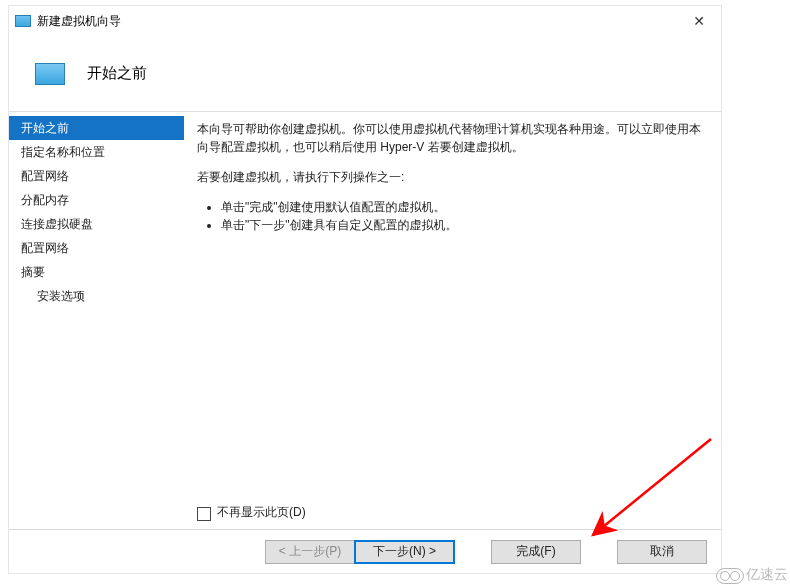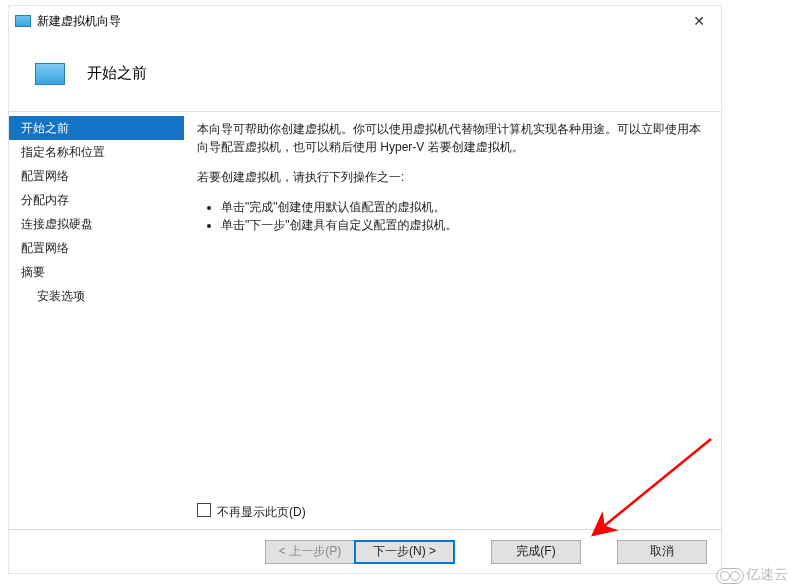--- a/index.html
+++ b/index.html
@@ -108,21 +108,21 @@
   .content p { margin: 0 0 12px 0; }
   .content ul {
     margin: 0 0 12px 0;
     padding-left: 24px;
   }
   .content ul li { list-style: disc; margin: 0; }
 
   .dont-show {
     position: absolute;
     left: 12px; bottom: 8px;
-    display: flex; align-items: flex-start;
+    display: flex; align-items: flex-end;
     gap: 6px;
   }
   .dont-show .cb {
     width: 14px; height: 14px;
     border: 1px solid #444;
     background: #fff;
   }
 
   
   .footer {

